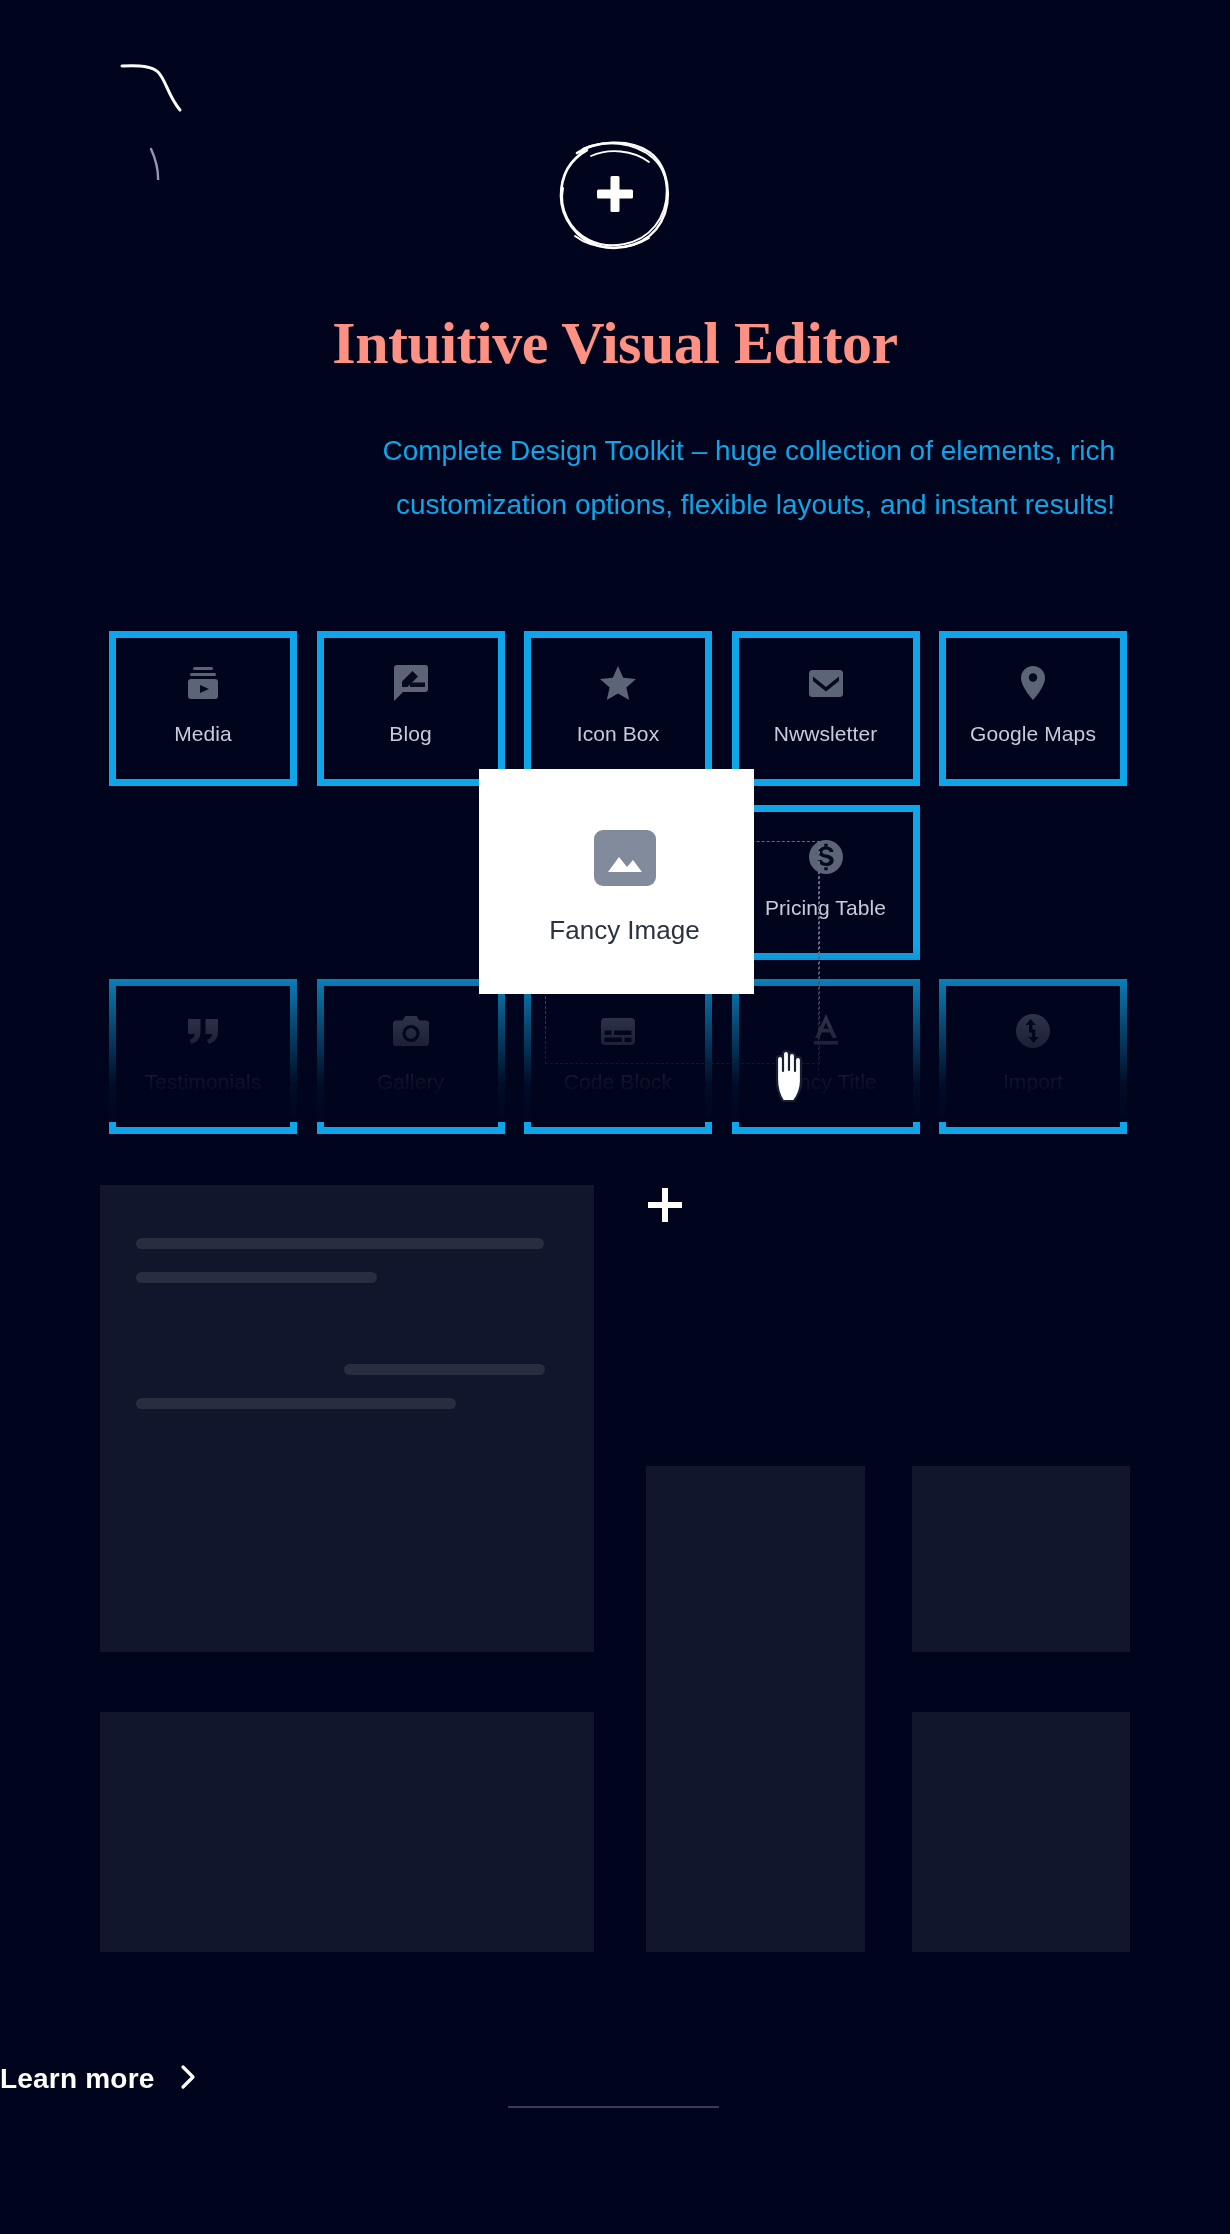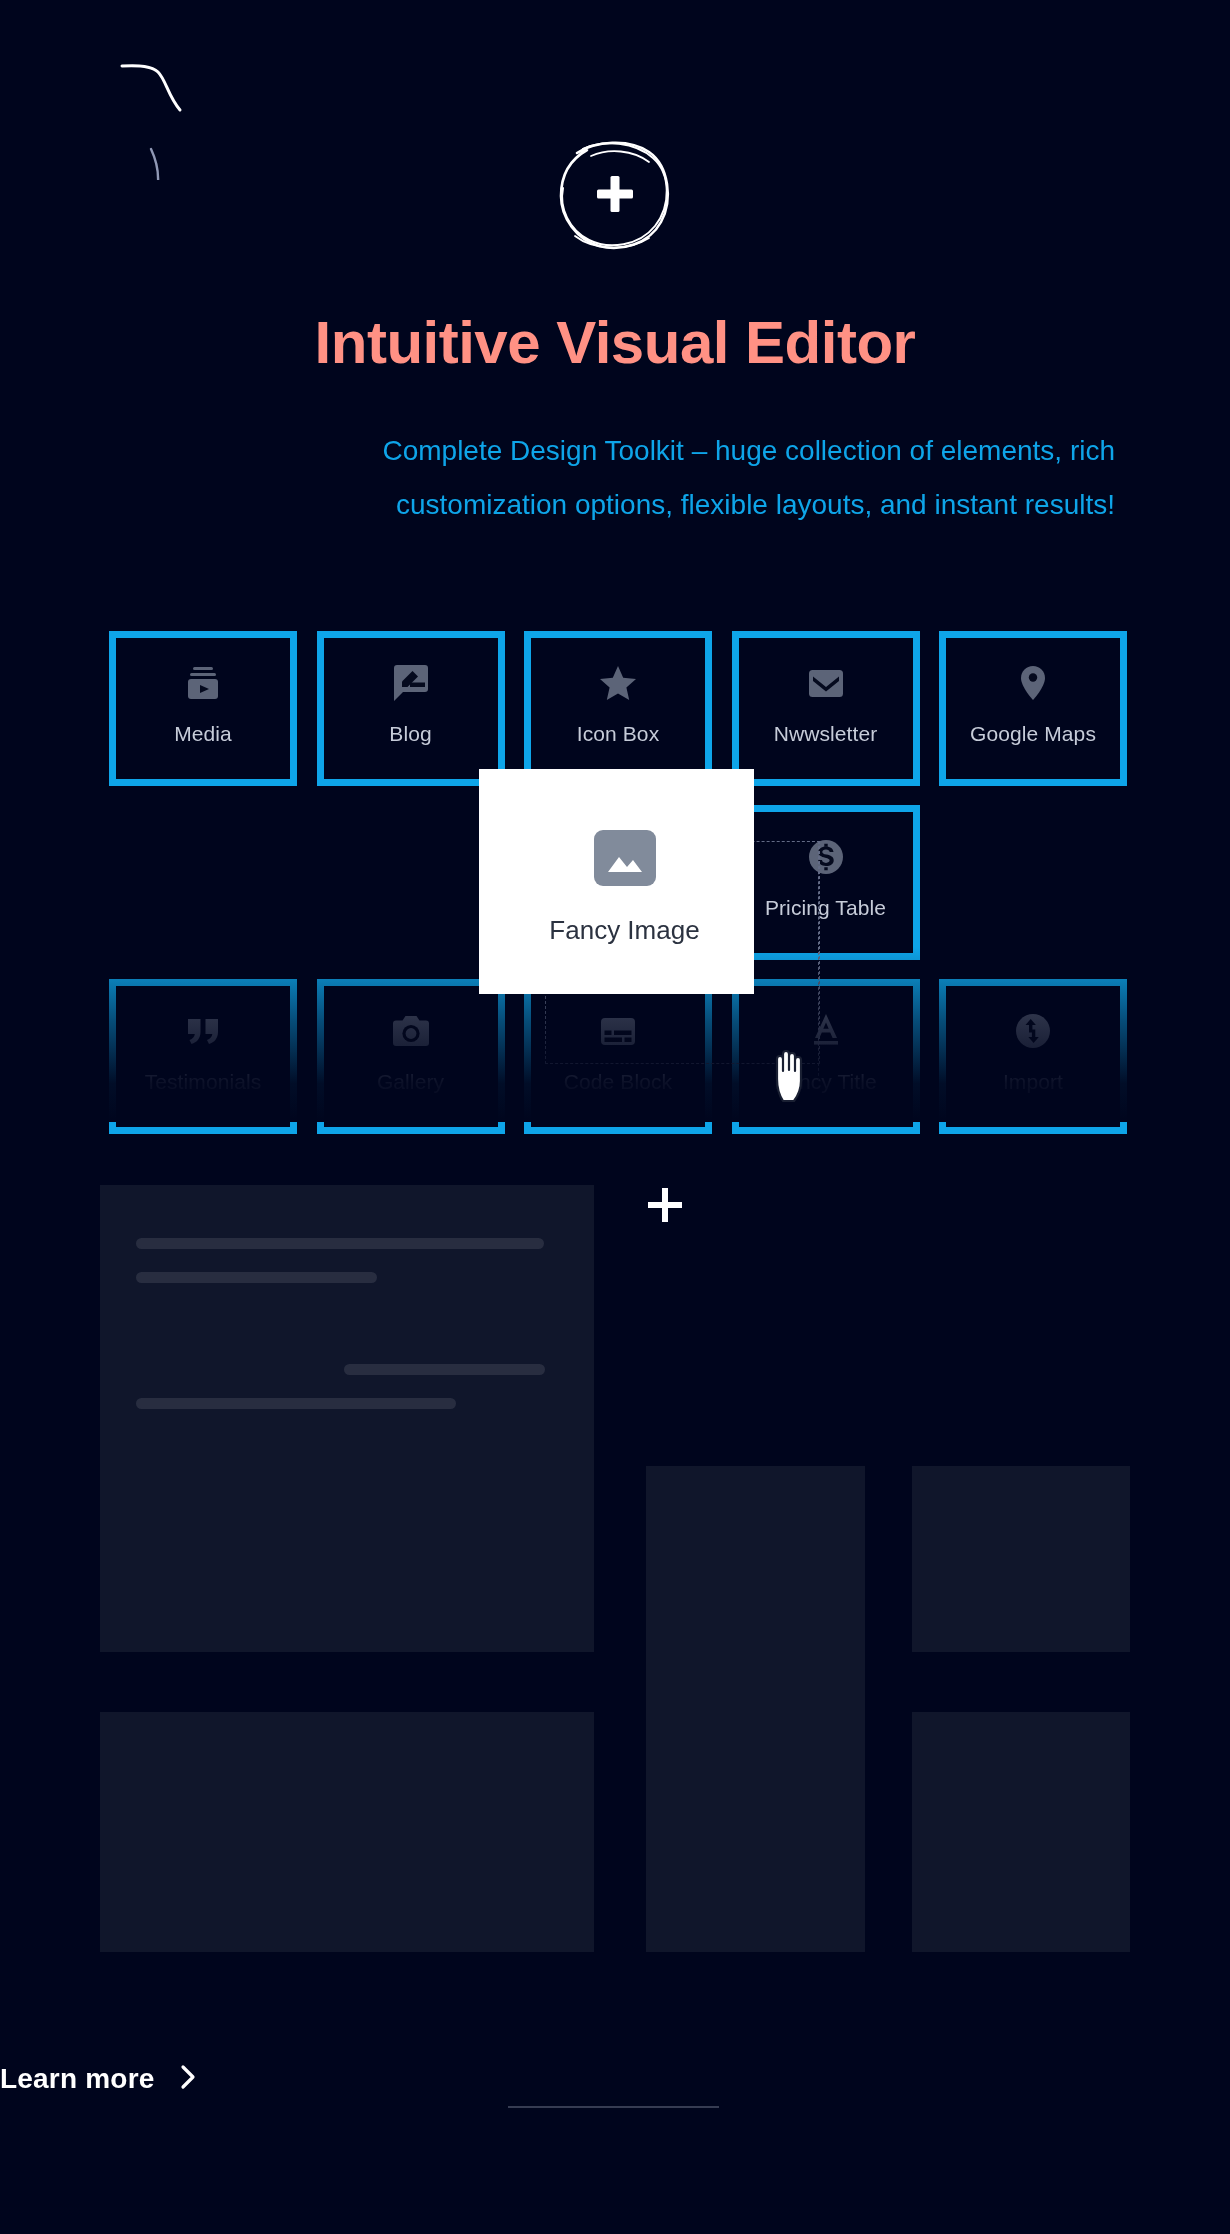--- a/index.html
+++ b/index.html
@@ -9,21 +9,21 @@
   .stage{position:absolute;left:0;top:0;width:1230px;height:2234px;}
 
   
   .squiggle{position:absolute;left:100px;top:40px;width:130px;height:140px;pointer-events:none;}
 
   
   .badge{position:absolute;left:549px;top:128px;width:132px;height:132px;}
 
   
   .hero-title{position:absolute;left:0;top:304px;width:1230px;text-align:center;
-      font-size:60px;line-height:78px;font-weight:700;color:#ff9184;letter-spacing:-0.5px;}
+      font-size:60px;line-height:78px;font-weight:700;color:#ff9184;letter-spacing:-0.5px;font-family:Liberation Serif, serif;}
   .hero-sub{position:absolute;left:115px;top:424px;width:1000px;text-align:right;
       font-size:28px;line-height:54px;font-weight:400;color:#0ea5e9;}
 
   
   .grid{position:absolute;left:109px;top:631px;width:1018px;height:476px;}
   .wcard{position:absolute;width:188px;height:155px;border:7px solid #0ea5e9;
       display:flex;flex-direction:column;align-items:center;justify-content:flex-start;}
   .wicon{margin-top:27px;height:36px;display:flex;align-items:center;justify-content:center;color:#5c6478;}
   .wlabel{margin-top:21px;font-size:21px;font-weight:400;color:#c6ccd9;letter-spacing:0.1px;}
 

